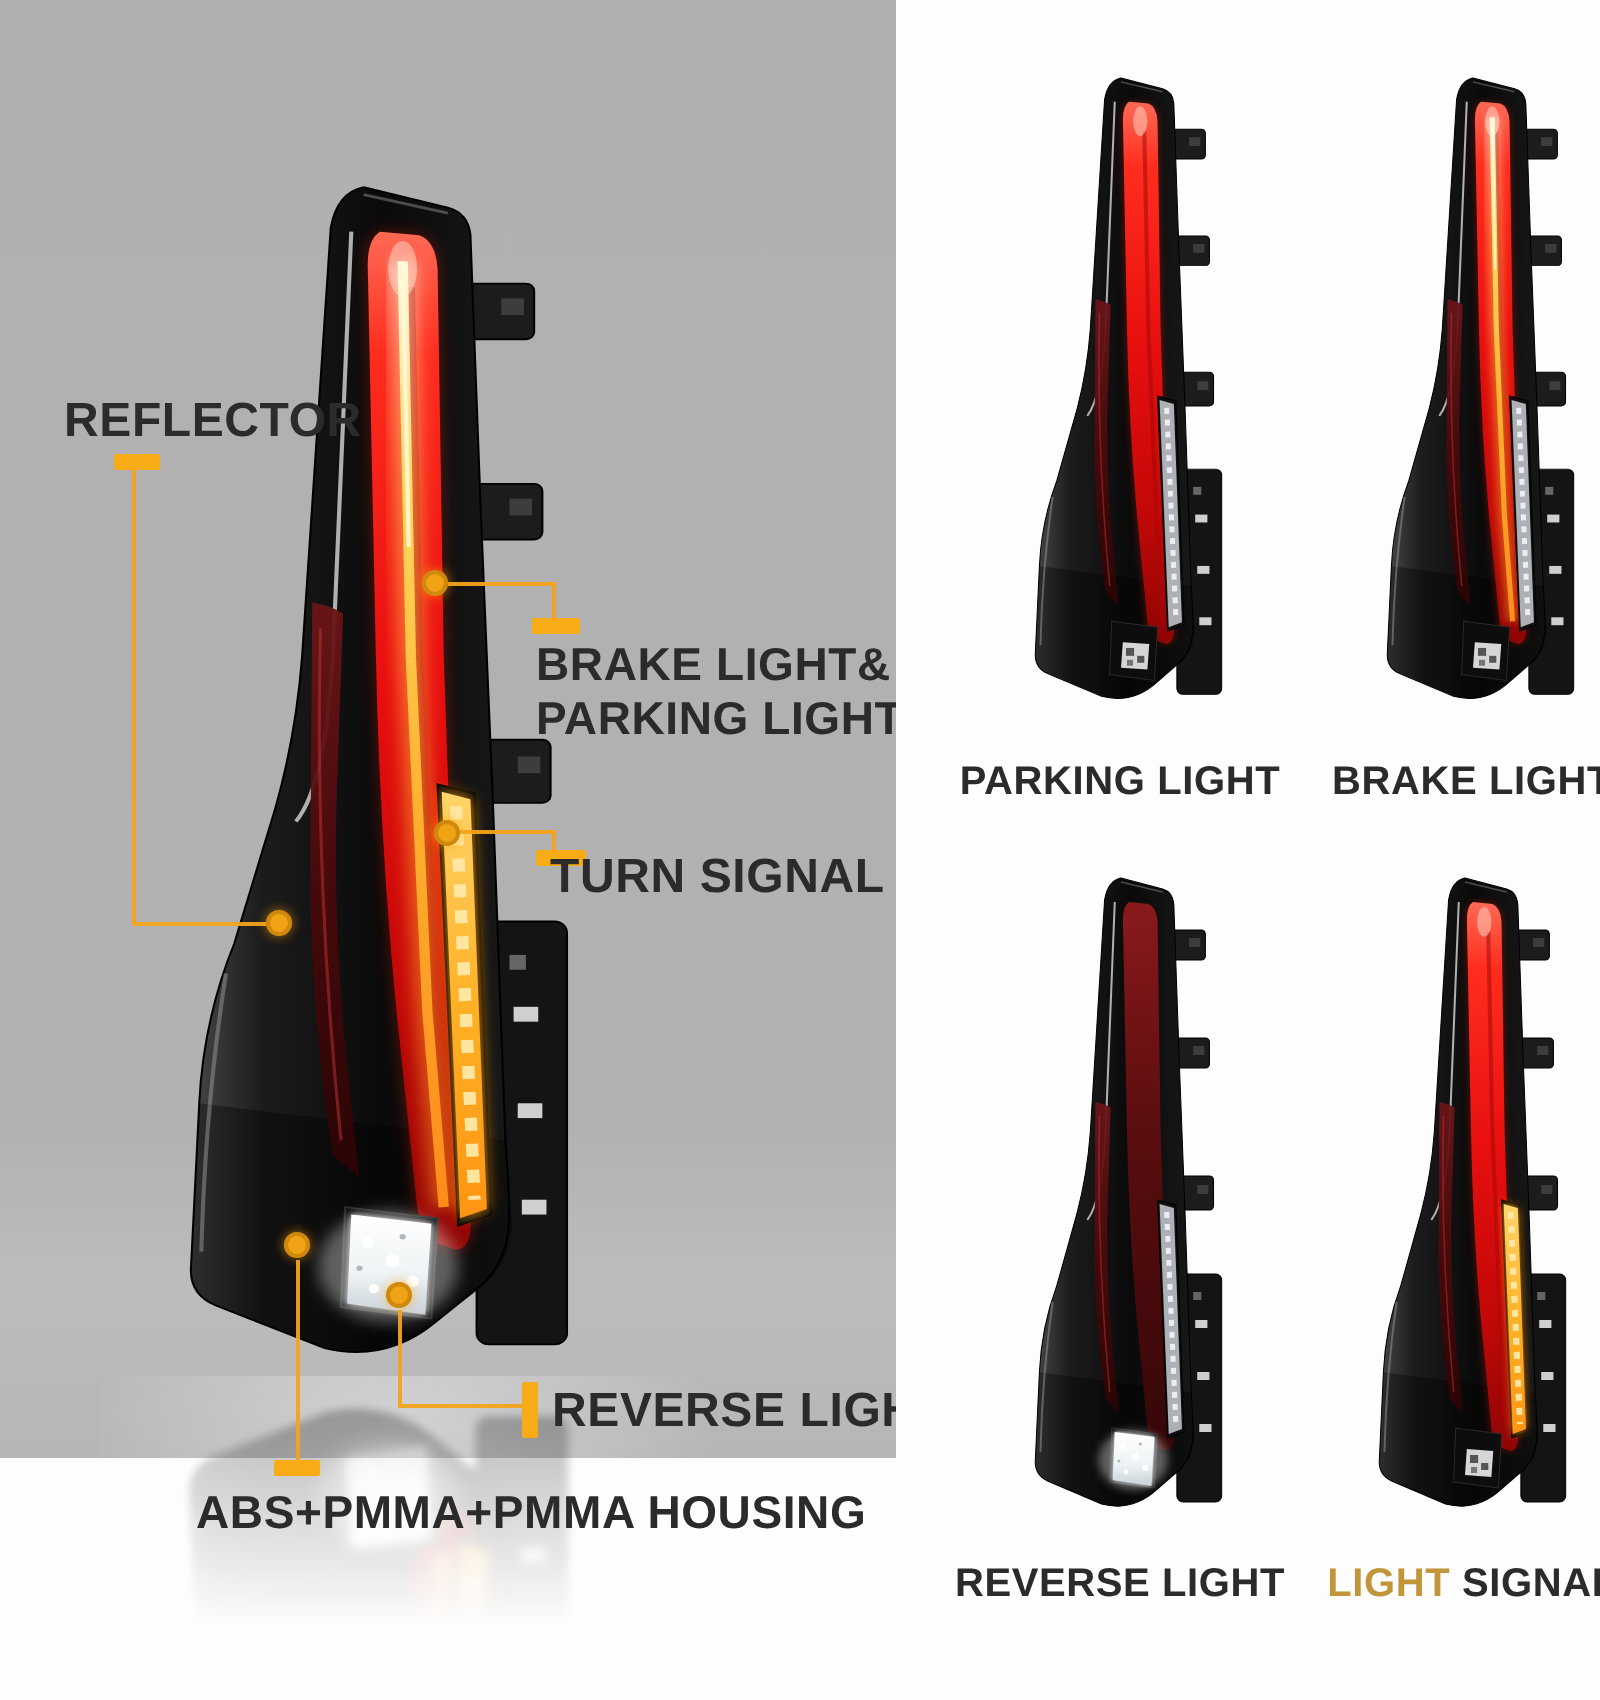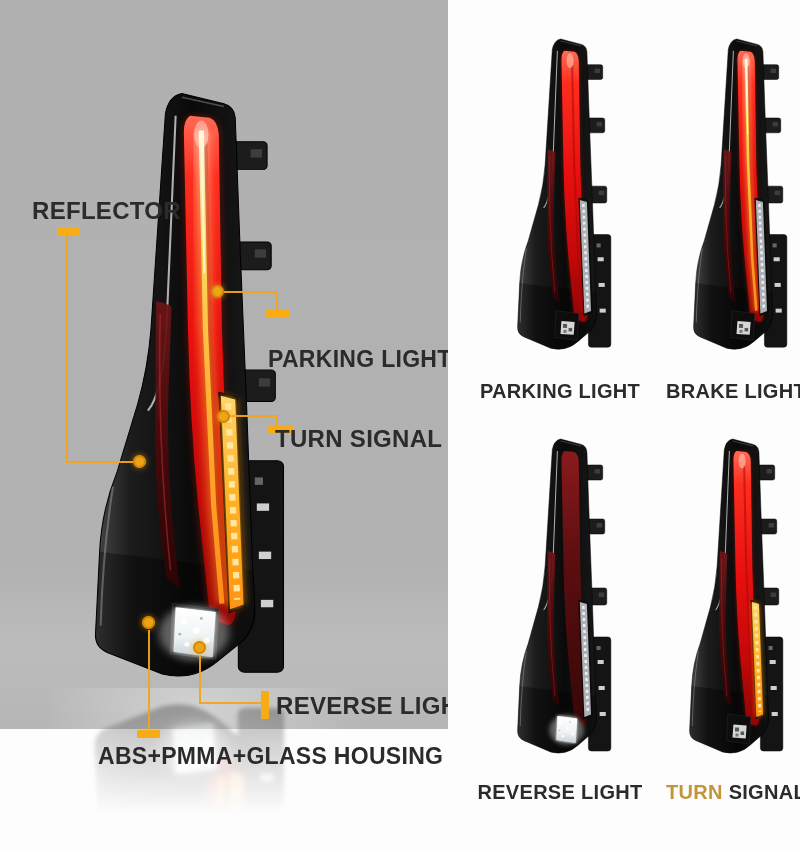--- a/index.html
+++ b/index.html
@@ -250,38 +250,39 @@
   <div class="callout" style="left:32px;top:197px;">REFLECTOR</div>
   <div class="marker" style="left:57px;top:227px;width:23px;height:8px;"></div>
   <div class="lead" style="left:66px;top:235px;width:2px;height:227px;"></div>
   <div class="lead" style="left:66px;top:461px;width:70px;height:2px;"></div>
   <div class="dot" style="left:133px;top:455px;"></div>
 
   <div class="dot" style="left:211px;top:285px;"></div>
   <div class="lead" style="left:224px;top:291px;width:54px;height:2px;"></div>
   <div class="lead" style="left:276px;top:291px;width:2px;height:20px;"></div>
   <div class="marker" style="left:266px;top:309px;width:24px;height:8px;"></div>
+  <div class="callout small" style="left:268px;top:319px;">BRAKE LIGHT&amp;</div>
   <div class="callout small" style="left:268px;top:346px;">PARKING LIGHT</div>
 
   <div class="dot" style="left:217px;top:410px;"></div>
   <div class="lead" style="left:230px;top:415px;width:48px;height:2px;"></div>
   <div class="lead" style="left:276px;top:415px;width:2px;height:12px;"></div>
   <div class="marker" style="left:268px;top:425px;width:25px;height:8px;"></div>
   <div class="callout" style="left:275px;top:425px;">TURN SIGNAL</div>
 
   <div class="dot" style="left:193px;top:641px;"></div>
   <div class="lead" style="left:199px;top:655px;width:2px;height:49px;"></div>
   <div class="lead" style="left:199px;top:702px;width:63px;height:2px;"></div>
   <div class="marker" style="left:261px;top:691px;width:8px;height:28px;"></div>
   <div class="callout" style="left:276px;top:692px;">REVERSE LIGHT</div>
 
   <div class="dot" style="left:142px;top:616px;"></div>
   <div class="lead" style="left:148px;top:630px;width:2px;height:101px;"></div>
   <div class="marker" style="left:137px;top:730px;width:23px;height:8px;"></div>
-  <div class="callout small" style="left:98px;top:743px;">ABS+PMMA+GLASS HOUSING</div>
+  <div class="callout small" style="left:98px;top:743px;">ABS+PMMA+PMMA HOUSING</div>
 </div>
 
 <div class="right-panel">
 
   <div class="gallery-item">
     <div class="lamp-holder" style="left:60px;top:36px;width:112px;height:326px;">
         <svg class="lamp mode-parking" viewBox="0 0 220 660" preserveAspectRatio="none">
     <g class="p-clips">
       <rect x="152" y="58" width="34" height="30" rx="4" fill="#1c1c1c" stroke="#000"></rect>
       <rect x="170" y="66" width="11" height="9" fill="#3d3d3d"></rect>
@@ -558,17 +559,17 @@
       <circle cx="105" cy="575" r="3" fill="#fff"></circle>
             <circle cx="117" cy="585" r="3.5" fill="#fff"></circle>
       <circle cx="127" cy="596" r="3" fill="#fff"></circle>
             <circle cx="108" cy="600" r="2.5" fill="#fff"></circle>
       <circle cx="122" cy="572" r="1.5" fill="#aeb8bd"></circle>
             <circle cx="101" cy="589" r="1.5" fill="#aeb8bd"></circle>
     </g>
   </svg>
       </div>
     <div class="g-label" style="left:176px;top:781px;">
-      <span class="gold">TURN</span>
+      <span class="gold">LIGHT</span>
       <span>SIGNAL</span>
     </div>
   </div>
 </div>
 
 </body></html>

